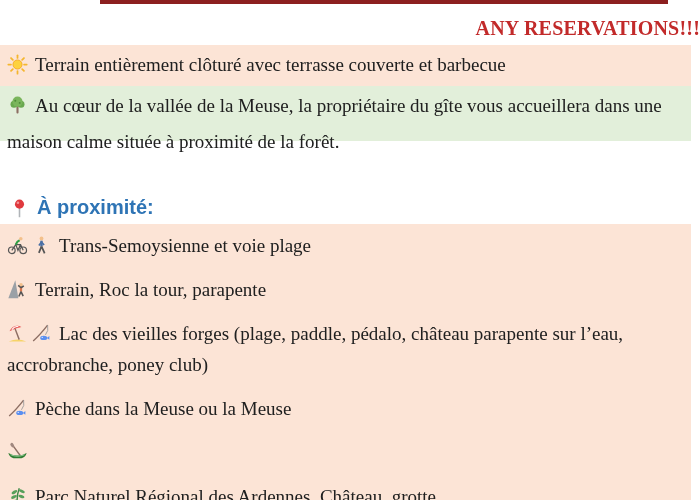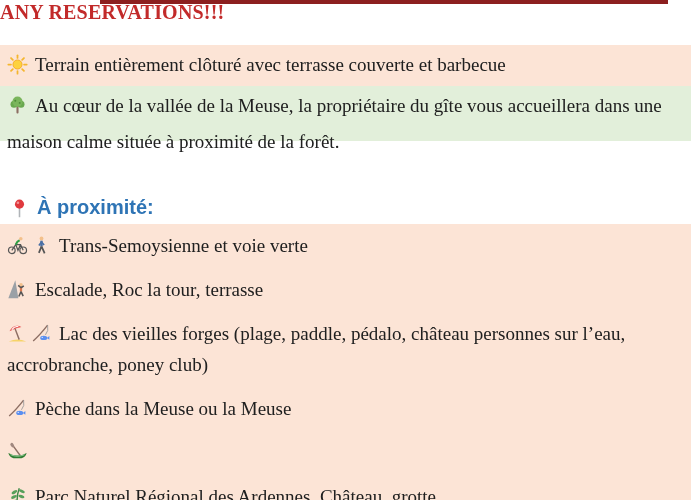--- a/index.html
+++ b/index.html
@@ -11,22 +11,22 @@
     overflow:hidden;
     font-family:"Liberation Serif", serif;
     color:#202020;
   }
   .cutoff-bar {
     position:absolute; top:0; left:100px;
     width:568px; height:4px;
     background:#8c1f1f;
   }
   .headline-band {
-    height:45px; padding-top:1px;
-    text-align:left;
+    height:45px; padding-top:17px;
+    text-align:right;
   }
   .headline {
     font-size:20px; font-weight:bold;
     color:#c22a2a; letter-spacing:0.2px;
   }
   .row {
     width:691px;
     font-size:19px;
     padding-left:7px; padding-right:10px;
   }
@@ -118,51 +118,51 @@
             <path d="M10 11 Q11.5 7 14.5 6" fill="none" stroke="#2f9e44" stroke-width="2.4"></path>
             <circle cx="15.8" cy="4.2" r="2" fill="#f3c08b"></circle>
           </svg>
       </span><span class="icon">
         <svg viewBox="0 0 24 24">
             <circle cx="12" cy="4" r="2.2" fill="#f3c08b"></circle>
             <path d="M12 6.5 L12 13" stroke="#4a6fa5" stroke-width="2.8"></path>
             <path d="M12 13 L9 20.5 M12 13 L15 19.5 L15.5 21" fill="none" stroke="#555555" stroke-width="2"></path>
             <path d="M12 8 L9 12 M12 8 L15 11.5" stroke="#4a6fa5" stroke-width="1.8"></path>
           </svg>
-      </span><span>Trans-Semoysienne et voie verte</span>
+      </span><span>Trans-Semoysienne et voie plage</span>
     </div>
 
     <div class="item">
       <span class="icon">
         <svg viewBox="0 0 24 24">
             <path d="M1.5 22 L9.5 1.5 L13 22 Z" fill="#9aa0a6"></path>
             <circle cx="16" cy="6.5" r="2" fill="#f3c08b"></circle>
             <path d="M16 8.5 L16 14.5" stroke="#d9774e" stroke-width="2.6"></path>
             <path d="M16 14.5 L13.5 20 M16 14.5 L18.5 19.5 M16 10 L12.8 7.2 M16 10 L19.2 7.8" fill="none" stroke="#555555" stroke-width="1.8"></path>
           </svg>
-      </span><span>Escalade, Roc la tour, terrasse</span>
+      </span><span>Terrain, Roc la tour, parapente</span>
     </div>
 
     <div class="item">
       <span class="icon tight">
         <svg viewBox="0 0 24 24">
             <path d="M2 21 Q12 16.5 22 21 Z" fill="#f6d368"></path>
             <line x1="9" y1="6" x2="14" y2="19" stroke="#8d6e63" stroke-width="1.6"></line>
             <path d="M2.8 9.5 Q8 0.5 16.5 4.5 Q10 5.5 2.8 9.5 Z" fill="#e8504f"></path>
             <path d="M5.5 7.5 Q9 3 13 4.2" fill="none" stroke="#ffffff" stroke-width="1.2"></path>
           </svg>
       </span><span class="icon">
         <svg viewBox="0 0 24 24">
             <path d="M2.5 20.5 Q10 14 19 2.5" fill="none" stroke="#8d6e63" stroke-width="1.6"></path>
             <path d="M19 2.5 Q20.5 9 16.5 13.5" fill="none" stroke="#999999" stroke-width="1"></path>
             <ellipse cx="14.5" cy="17" rx="4" ry="2.5" fill="#5b8ff0"></ellipse>
             <path d="M18 17 L21 14.8 L21 19.2 Z" fill="#5b8ff0"></path>
             <circle cx="12.8" cy="16.4" r="0.7" fill="#ffffff"></circle>
           </svg>
-      </span><span>Lac des vieilles forges (plage, paddle, pédalo, château personnes sur l’eau, accrobranche, poney club)</span>
+      </span><span>Lac des vieilles forges (plage, paddle, pédalo, château parapente sur l’eau, accrobranche, poney club)</span>
     </div>
 
     <div class="item">
       <span class="icon">
         <svg viewBox="0 0 24 24">
             <path d="M2.5 20.5 Q10 14 19 2.5" fill="none" stroke="#8d6e63" stroke-width="1.6"></path>
             <path d="M19 2.5 Q20.5 9 16.5 13.5" fill="none" stroke="#999999" stroke-width="1"></path>
             <ellipse cx="14.5" cy="17" rx="4" ry="2.5" fill="#5b8ff0"></ellipse>
             <path d="M18 17 L21 14.8 L21 19.2 Z" fill="#5b8ff0"></path>
             <circle cx="12.8" cy="16.4" r="0.7" fill="#ffffff"></circle>

